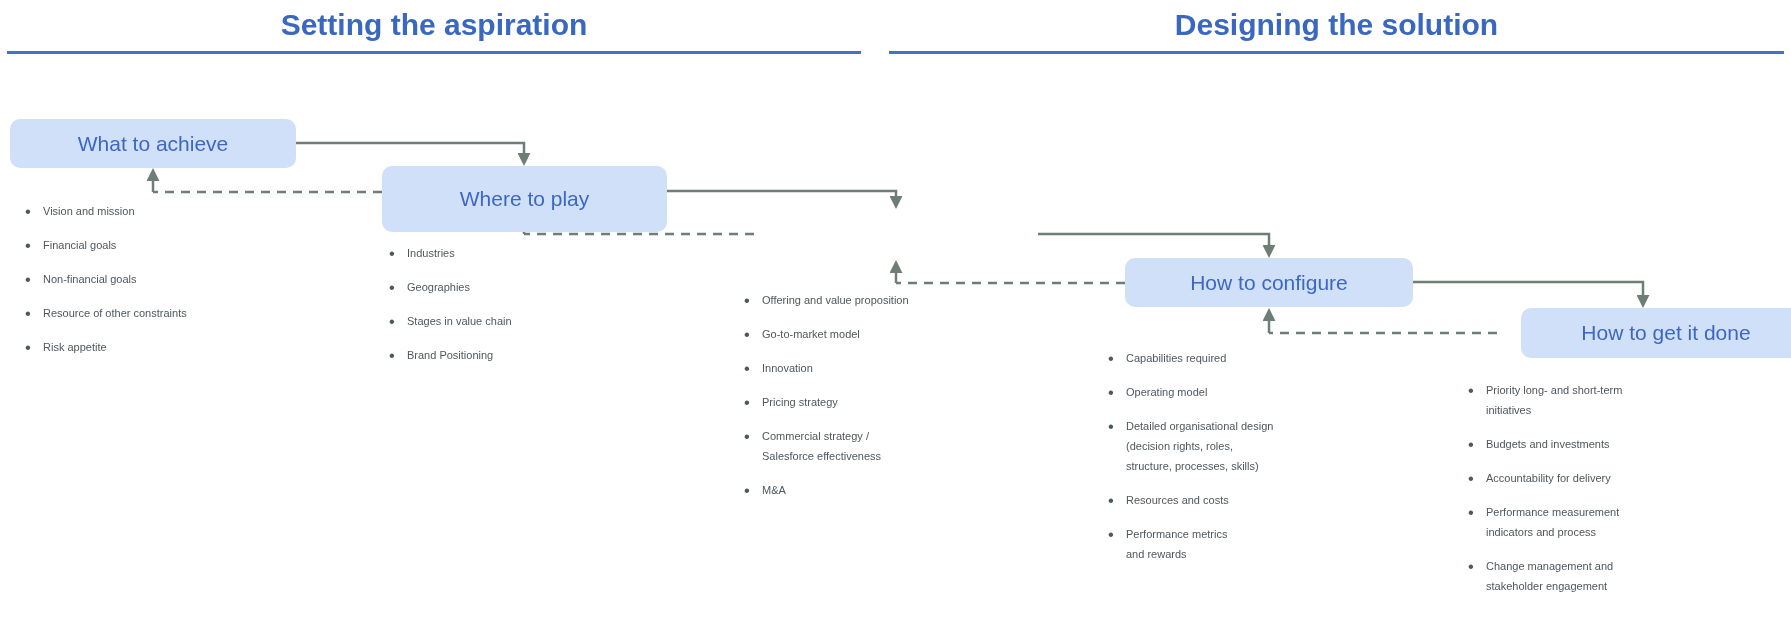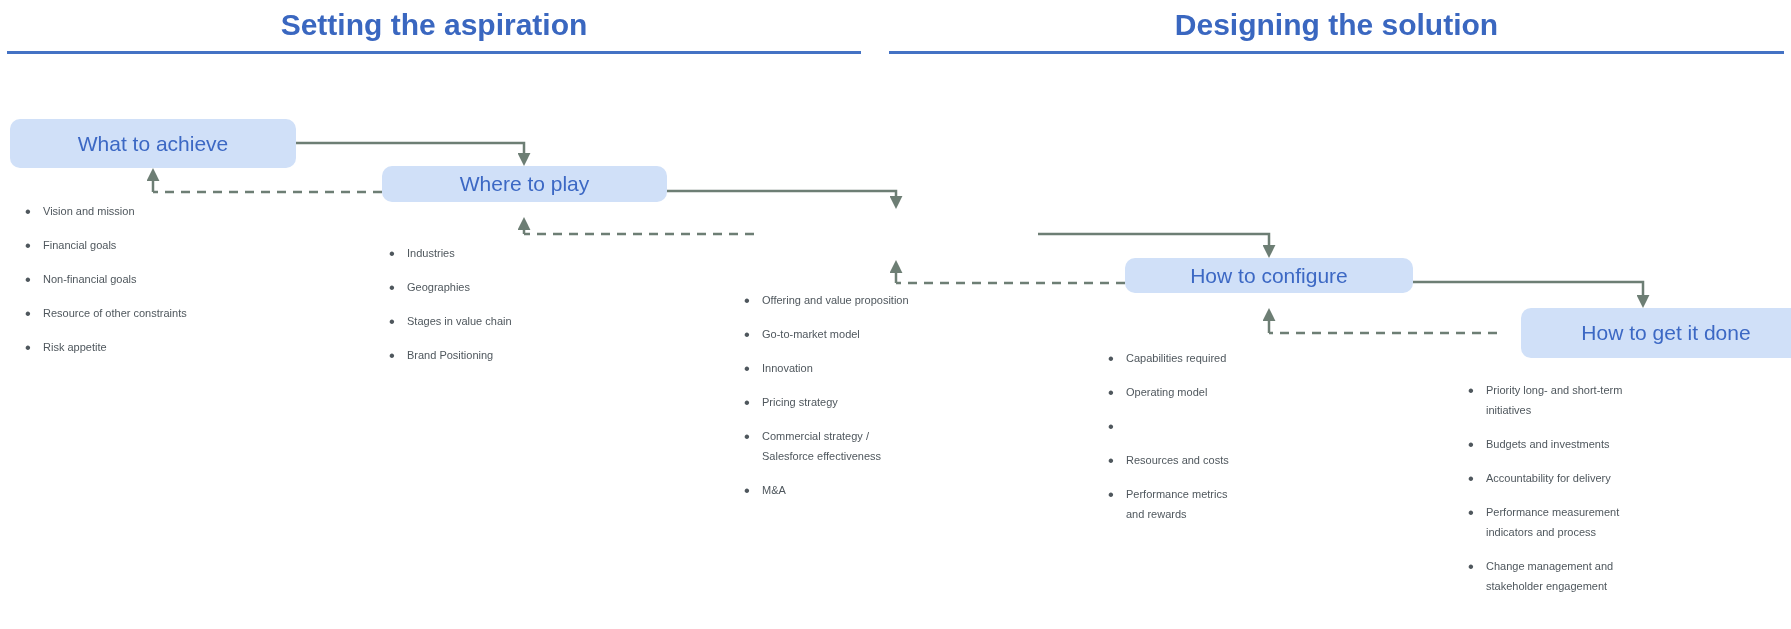--- a/index.html
+++ b/index.html
@@ -15,23 +15,23 @@
   .canvas{position:relative;width:1791px;height:629px;background:#ffffff;overflow:hidden;}
 
   .section-header{position:absolute;top:8px;text-align:center;font-size:30px;font-weight:bold;color:var(--header);}
   .section-rule{position:absolute;top:51px;height:2.5px;background:var(--rule);}
   .hdr-left{left:7px;width:854px;}
   .hdr-right{left:889px;width:895px;}
 
   .cascade-box{position:absolute;background:var(--box_fill);border-radius:10px;display:flex;align-items:center;justify-content:center;}
   .cascade-box .box-title{font-size:21px;font-weight:normal;color:var(--box_title);}
   .b1{left:10px;top:119px;width:286px;height:49px;}
-  .b2{left:382px;top:166px;width:285px;height:36px;}
+  .b2{left:382px;top:166px;width:285px;height:66px;}
   .b3{left:754px;top:209px;width:284px;height:51px;}
-  .b4{left:1125px;top:258px;width:288px;height:35px;}
+  .b4{left:1125px;top:258px;width:288px;height:49px;}
   .b5{left:1497px;top:308px;width:290px;height:50px;margin-left:24px;}
 
   .bullet-list{position:absolute;width:320px;}
   .l1{left:25px;top:201px;}
   .l2{left:389px;top:243px;}
   .l3{left:744px;top:290px;}
   .l4{left:1108px;top:348px;}
   .l5{left:1468px;top:380px;}
   .bullet-item{display:flex;align-items:flex-start;margin-bottom:14px;}
   .bullet-dot{width:18px;flex:0 0 18px;font-size:16.5px;line-height:20px;color:var(--bullet_text);}
@@ -161,20 +161,23 @@
     <div class="bullet-item">
         <span class="bullet-dot">•</span>
         <span class="bullet-text">Capabilities required</span>
       </div>
     <div class="bullet-item">
         <span class="bullet-dot">•</span>
         <span class="bullet-text">Operating model</span>
       </div>
     <div class="bullet-item">
         <span class="bullet-dot">•</span>
+        <span class="bullet-text">Detailed organisational design
+(decision rights, roles,
+structure, processes, skills)</span>
       </div>
     <div class="bullet-item">
         <span class="bullet-dot">•</span>
         <span class="bullet-text">Resources and costs</span>
       </div>
     <div class="bullet-item">
         <span class="bullet-dot">•</span>
         <span class="bullet-text">Performance metrics
 and rewards</span>
       </div>

